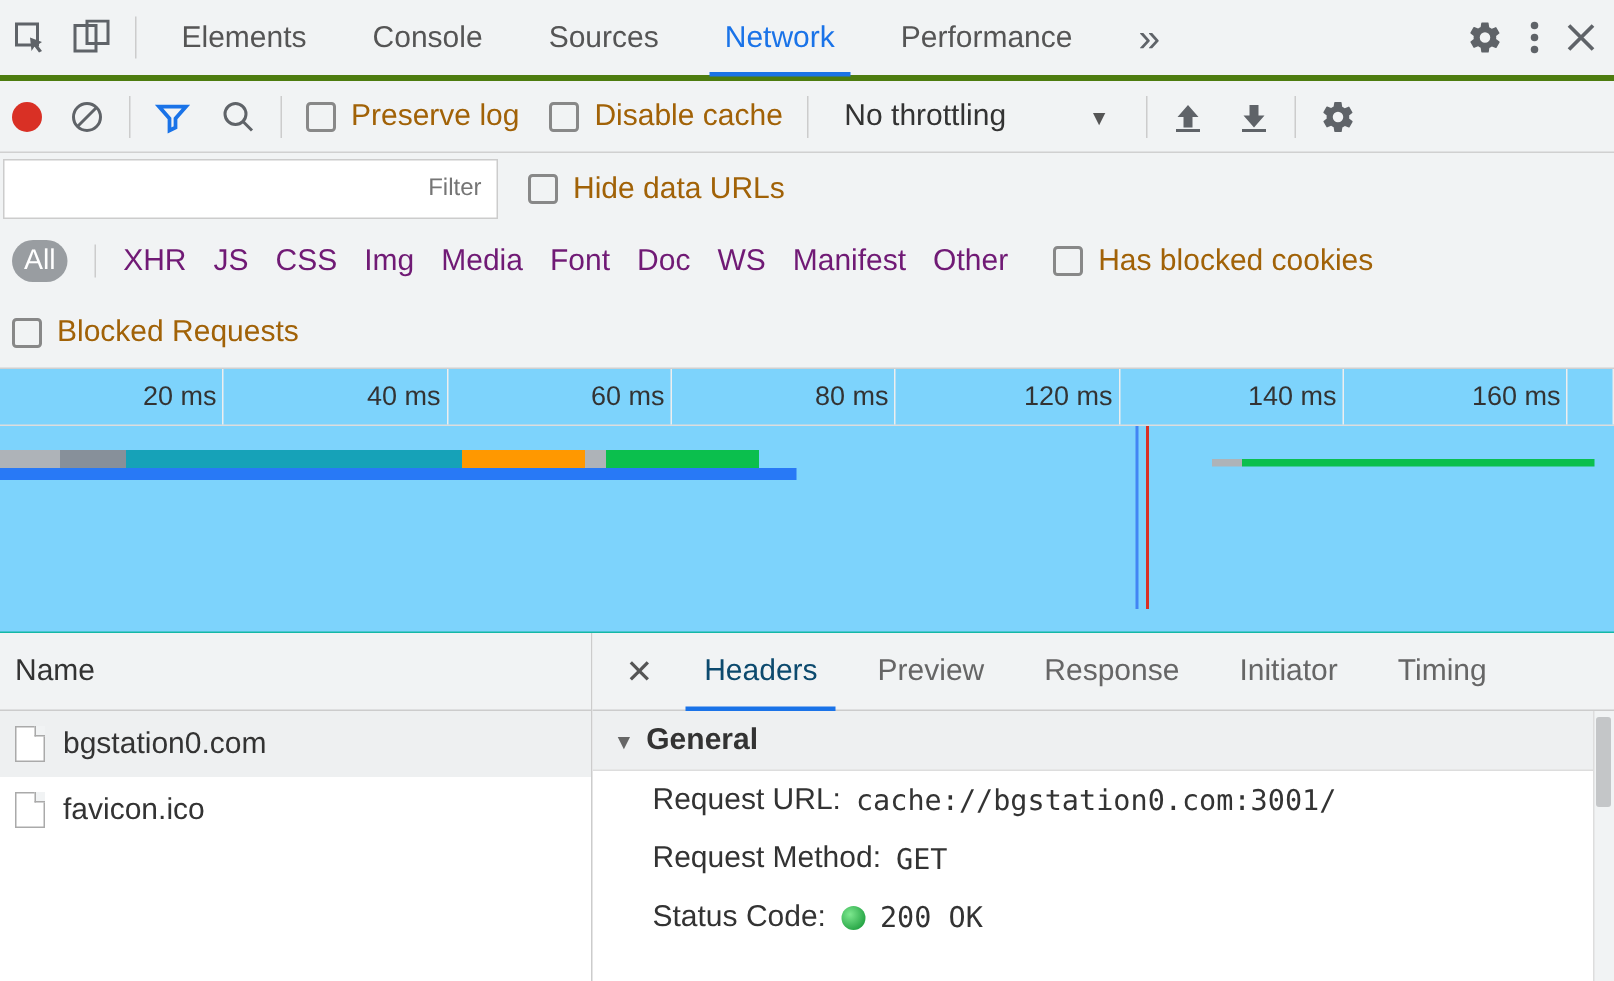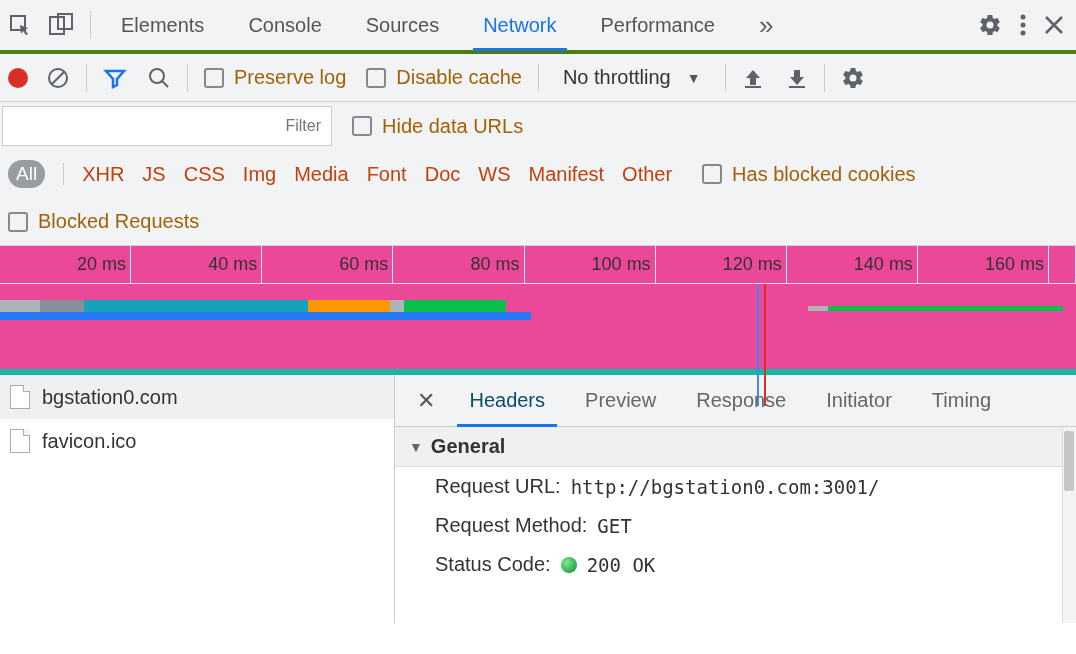--- a/index.html
+++ b/index.html
@@ -13,38 +13,38 @@
     .panel-tab { padding: 0 22px; display: flex; align-items: center; font-size: 20px; color: #555; cursor: pointer; height: 100%; position: relative; }
     .panel-tab.active { color: #1a73e8; }
     .panel-tab.active::after { content: ""; position: absolute; bottom: -1px; left: 12px; right: 12px; height: 3px; background: #1a73e8; }
     .top-right-icons { display: flex; align-items: center; gap: 18px; padding: 0 12px; }
     
     
     .toolbar { display: flex; align-items: center; height: 48px; border-bottom: 1px solid #d0d0d0; background: #f1f3f4; padding: 0 8px; gap: 8px; }
     .record-dot { width: 20px; height: 20px; border-radius: 50%; background: #d93025; }
     .checkbox-label { display: flex; align-items: center; gap: 10px; font-size: 20px; color: #a16207; }
     .checkbox { width: 20px; height: 20px; border: 2px solid #888; border-radius: 3px; display: inline-block; }
-    .throttle-select { display: flex; align-items: center; gap: 16px; font-size: 20px; color: #333; padding: 0 8px; }
+    .throttle-select { display: flex; align-items: center; gap: 55px; font-size: 20px; color: #333; padding: 0 8px; }
     .caret-down { font-size: 14px; color: #555; }
     
     
     .filter-row { display: flex; align-items: center; height: 48px; background: #f1f3f4; padding: 0 0 0 0; gap: 20px; }
     .filter-input { width: 330px; height: 40px; border: 1px solid #ccc; background: #fff; padding: 0 10px; font-size: 16px; color: #0369a1; margin-left: 2px; text-align: right; }
     
     
     .type-row { display: flex; align-items: center; height: 48px; background: #f1f3f4; padding: 0 8px; gap: 18px; font-size: 20px; }
     .type-all { background: #999da1; color: #fff; padding: 3px 8px; border-radius: 14px; font-size: 19px; }
-    .type-item { color: #c2410c; cursor: pointer; }
+    .type-item { color: #701a75; cursor: pointer; }
     .type-sep { width: 1px; height: 22px; background: #ccc; }
     
     
     .blocked-row { display: flex; align-items: center; height: 48px; background: #f1f3f4; padding: 0 8px; gap: 12px; border-bottom: 1px solid #d0d0d0; font-size: 20px; }
     
     
-    .timeline { height: 129px; border-bottom: 6px solid #14b8a6; position: relative; background: #ec4899; }
+    .timeline { height: 176px; border-bottom: 1px solid #14b8a6; position: relative; background: #7dd3fc; }
     .timeline-ruler { display: flex; height: 38px; border-bottom: 1px solid #ddd; position: relative; }
     .tick { flex: 1; position: relative; border-right: 1px solid #eee; }
     .tick-label { position: absolute; right: 4px; top: 8px; font-size: 18px; color: #333; }
     .timeline-body { position: relative; height: 122px; }
     .overview-stack { position:absolute; left:0; top: 16px; width: 531px; height: 20px; }
     .ov { position:absolute; top:0; height:12px; }
     .ov.blue-line { top:12px; height:8px; background:#2879f6; left:0; width:531px; }
     .ov.grey1 { background:#aeb3b8; left:0; width:40px; }
     .ov.grey2 { background:#87909a; left:40px; width:44px; }
     .ov.teal { background:#16a2b8; left:84px; width:224px; }
@@ -242,23 +242,20 @@
     <div class="tick">
         <span class="tick-label">40 ms</span>
       </div>
     <div class="tick">
         <span class="tick-label">60 ms</span>
       </div>
     <div class="tick">
         <span class="tick-label">80 ms</span>
       </div>
     <div class="tick">
-        <span class="tick-label">100 ms</span>
-      </div>
-    <div class="tick">
         <span class="tick-label">120 ms</span>
       </div>
     <div class="tick">
         <span class="tick-label">140 ms</span>
       </div>
     <div class="tick">
         <span class="tick-label">160 ms</span>
       </div>
     <div class="tick" style="flex:0.2;"></div>
   </div>
@@ -276,20 +273,21 @@
       <div style="position:absolute;width:20px;height:5px;background:#aeb3b8;"></div>
       <div style="position:absolute;left:20px;width:235px;height:5px;background:#0bbf4d;"></div>
     </div>
     <div class="marker-line marker-blue"></div>
     <div class="marker-line marker-red"></div>
   </div>
 </div>
 
 <div class="bottom">
   <div class="req-list">
+    <div class="req-header">Name</div>
     <div class="req-item selected">
       <span class="req-icon"></span>
       <span>bgstation0.com</span>
     </div>
     <div class="req-item">
       <span class="req-icon"></span>
       <span>favicon.ico</span>
     </div>
   </div>
   <div class="detail-pane">
@@ -311,21 +309,21 @@
           <span>Timing</span>
         </div>
     </div>
     <div class="detail-body">
       <div class="section-header">
         <span class="disclosure">▼</span>
         <span>General</span>
       </div>
       <div class="kv-row">
         <span class="kv-key">Request URL:</span>
-        <span class="kv-val">http://bgstation0.com:3001/</span>
+        <span class="kv-val">cache://bgstation0.com:3001/</span>
       </div>
       <div class="kv-row">
         <span class="kv-key">Request Method:</span>
         <span class="kv-val">GET</span>
       </div>
       <div class="kv-row">
         <span class="kv-key">Status Code:</span>
         <span class="status-dot"></span>
         <span class="kv-val">200 OK</span>
       </div>

